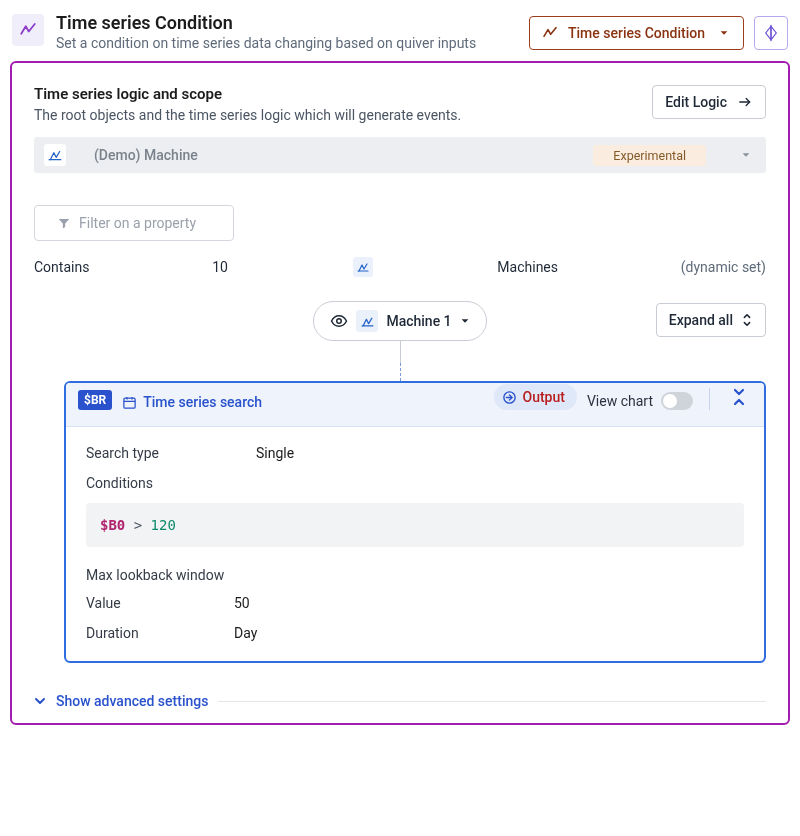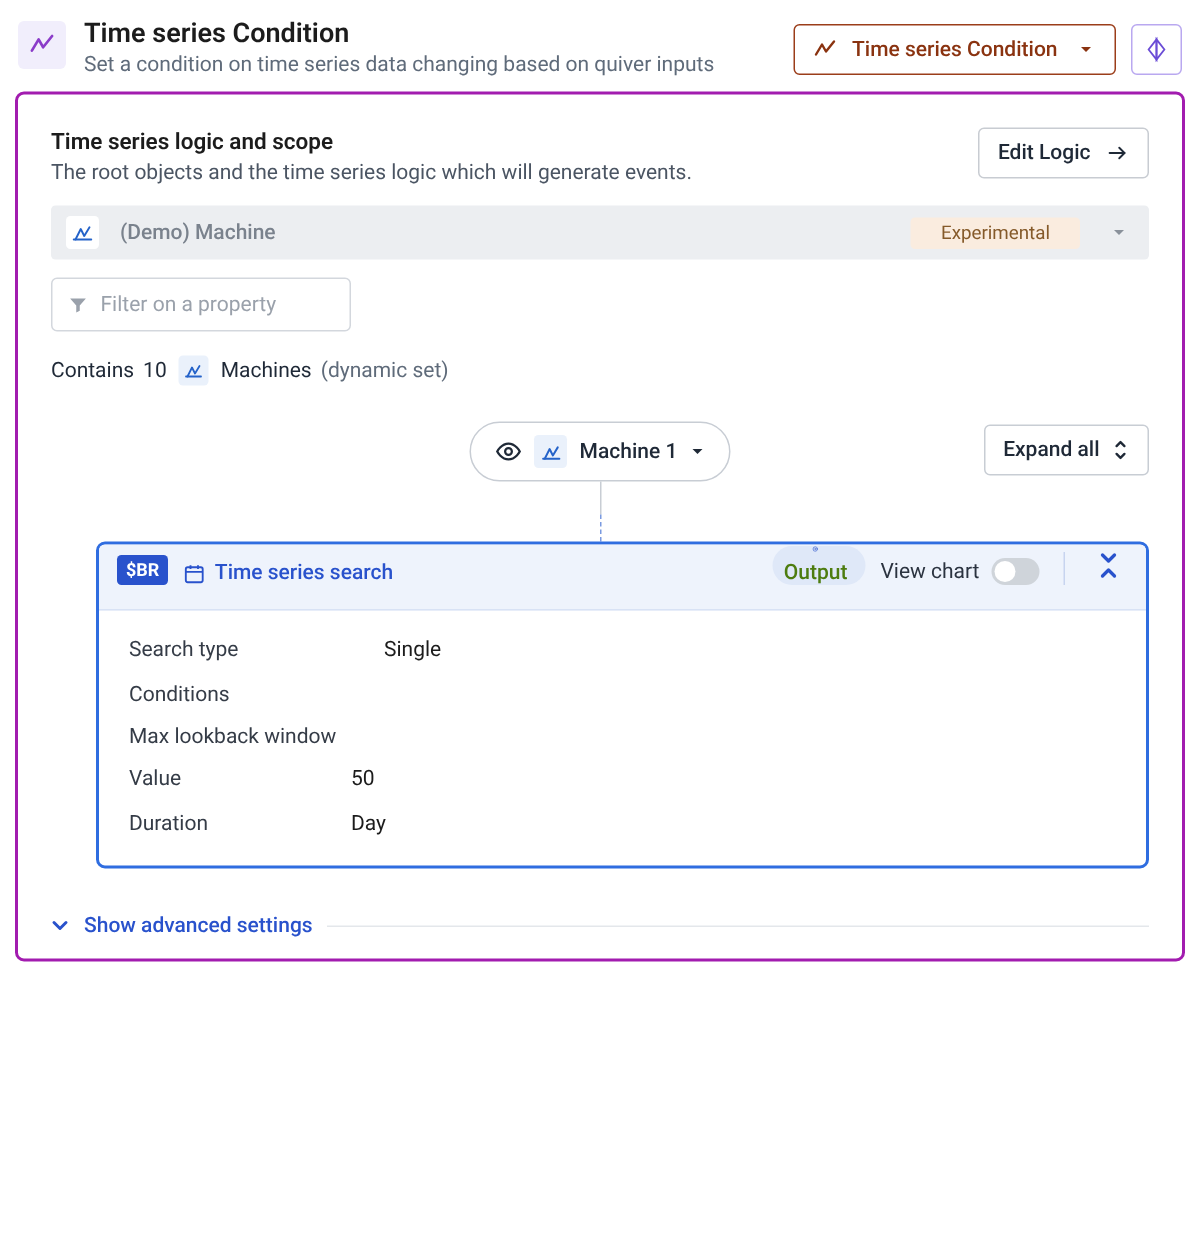--- a/index.html
+++ b/index.html
@@ -86,21 +86,21 @@
     background: #fff;
   }
   
   .object-bar {
     margin-top: 14px;
     height: 36px;
     background: #eceef1;
     border-radius: 3px;
     display: flex; align-items: center;
     padding: 0 8px 0 10px;
-    gap: 14px;
+    gap: 28px;
   }
   .object-icon {
     width: 22px; height: 22px;
     display: flex; align-items: center; justify-content: center;
     background: #fff;
     border-radius: 3px;
     color: #2563c9;
   }
   .object-title { flex: 1; color: #7a828d; font-weight: 500; }
   .badge-exp {
@@ -111,35 +111,35 @@
     padding: 3px 20px;
   }
   .caret-box {
     width: 24px; height: 24px;
     display: flex; align-items: center; justify-content: center;
     color: #8a919b;
     cursor: pointer;
   }
   
   .filter-input {
-    margin-top: 12px;
+    margin-top: 32px;
     height: 36px; width: 200px;
     border: 1px solid #d3d7dd;
     border-radius: 4px;
     display: flex; align-items: center; gap: 8px;
-    padding: 0 10px;
+    padding: 0 22px;
     color: #8a919b;
     cursor: text;
   }
   .filter-input span { color: #9aa1ab; }
   
   .contains {
     margin-top: 16px;
     display: flex; align-items: center; gap: 6px;
-    font-size: 14px; color: #1f2937;
+    font-size: 14px; color: #1f2937; justify-content: space-between;
   }
   .contains .muted { color: #5f6b7a; }
   .contains .icon-sm {
     width: 20px; height: 20px;
     display: flex; align-items: center; justify-content: center;
     background: #eaf1fb; border-radius: 3px; color: #2563c9;
     margin: 0 2px;
   }
   
   .tree-area { margin-top: 24px; position: relative; }
@@ -203,23 +203,22 @@
   .ts-title {
     color: #2952cc; font-weight: 500;
     display: flex; align-items: center; gap: 6px;
   }
   .ts-head .flex { flex: 1; }
   .pill-output {
     background: #dfe8f8;
     border-radius: 14px;
     height: 26px; padding: 0 12px 0 8px;
     display: flex; align-items: center; gap: 6px;
-    color: #4d7c0f; font-weight: 500;
-    cursor: pointer;
-    flex-direction: column;
+    color: #b91c1c; font-weight: 500;
+    cursor: pointer;
   }
   .view-chart {
     display: flex; align-items: center; gap: 8px;
     color: #2b3340;
   }
   .toggle {
     width: 32px; height: 18px; border-radius: 9px;
     background: #cfd4da; position: relative; cursor: pointer;
   }
   .toggle::after {
@@ -405,20 +404,27 @@
                 <polyline points="3 16 7 12 11 16"></polyline>
               </svg>
           </div>
         </div>
         <div class="ts-body">
           <div class="kv">
             <div class="k">Search type</div>
             <div class="v">Single</div>
           </div>
           <div class="cond-label">Conditions</div>
+          <div class="code">
+            <span class="tok-var">$B0</span>
+            <span> </span>
+            <span class="tok-op">&gt;</span>
+            <span> </span>
+            <span class="tok-num">120</span>
+          </div>
           <div class="cond-label">Max lookback window</div>
           <div class="sub-kv">
             <div class="kv">
               <div class="k" style="width:148px">Value</div>
               <div class="v">50</div>
             </div>
             <div class="kv" style="margin-bottom:0">
               <div class="k" style="width:148px">Duration</div>
               <div class="v">Day</div>
             </div>

